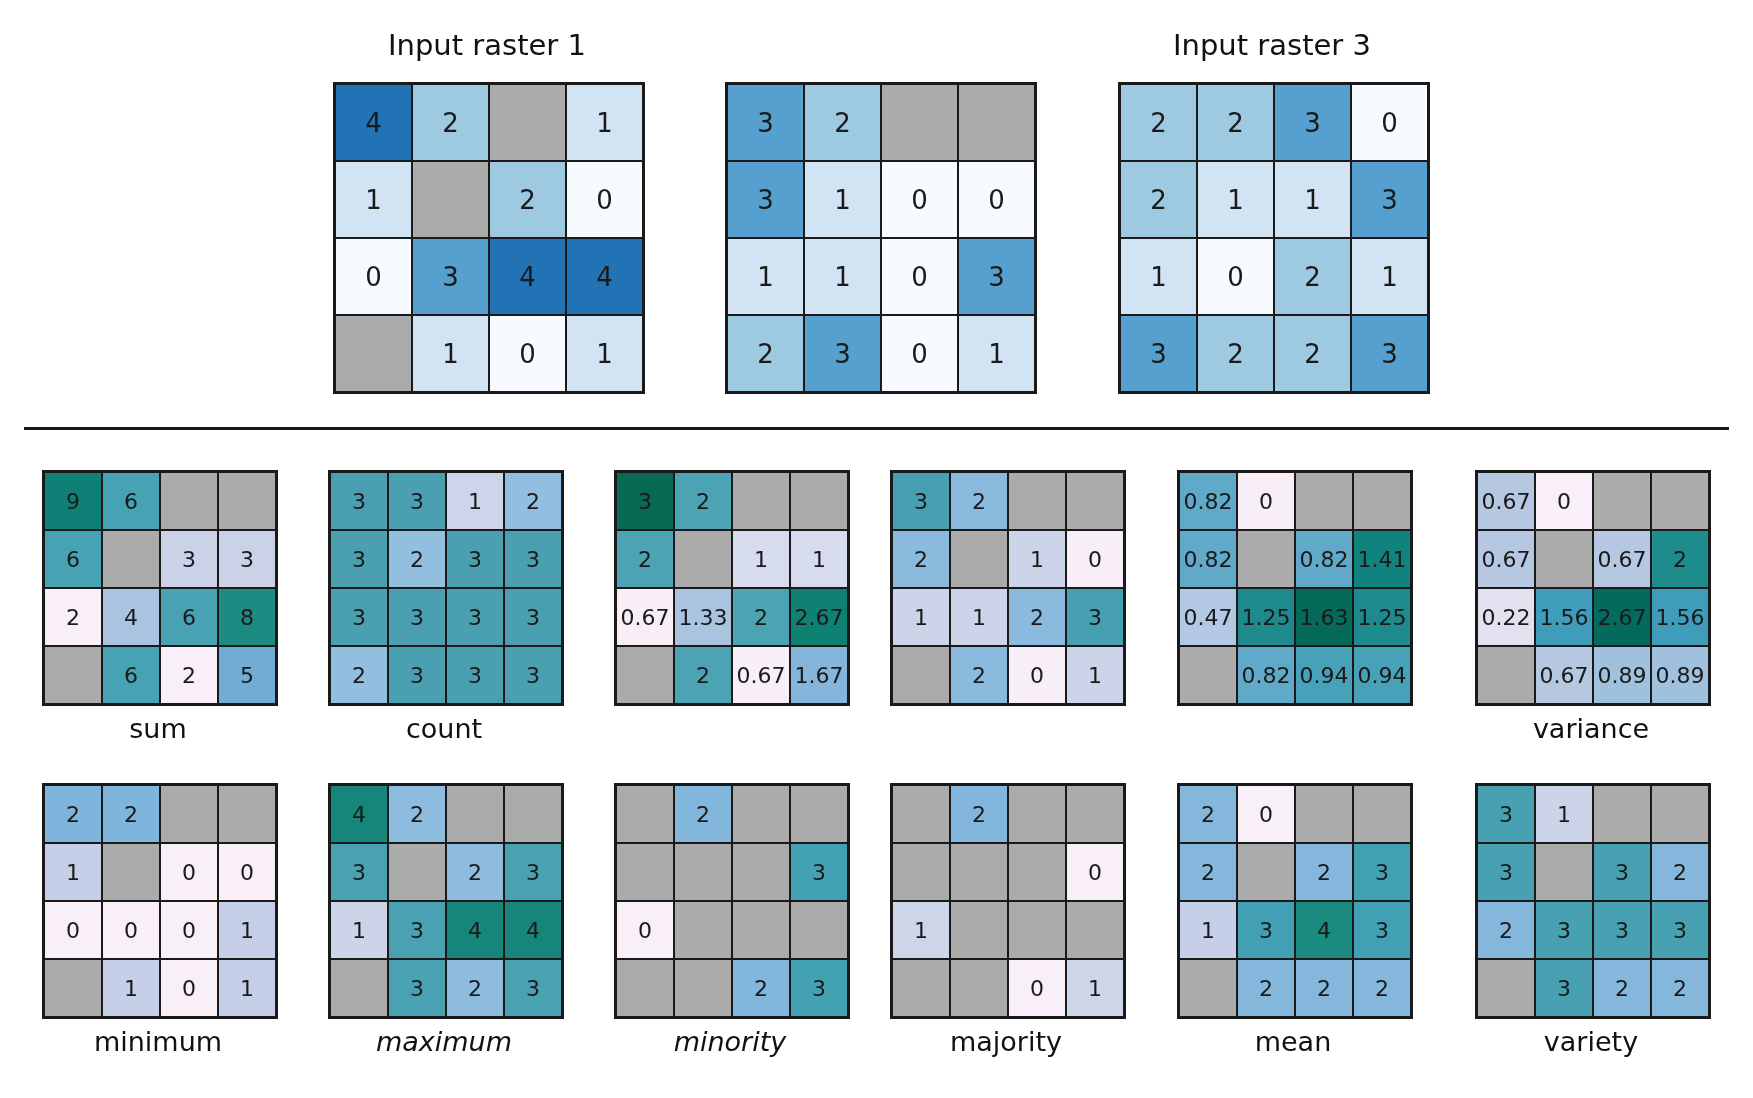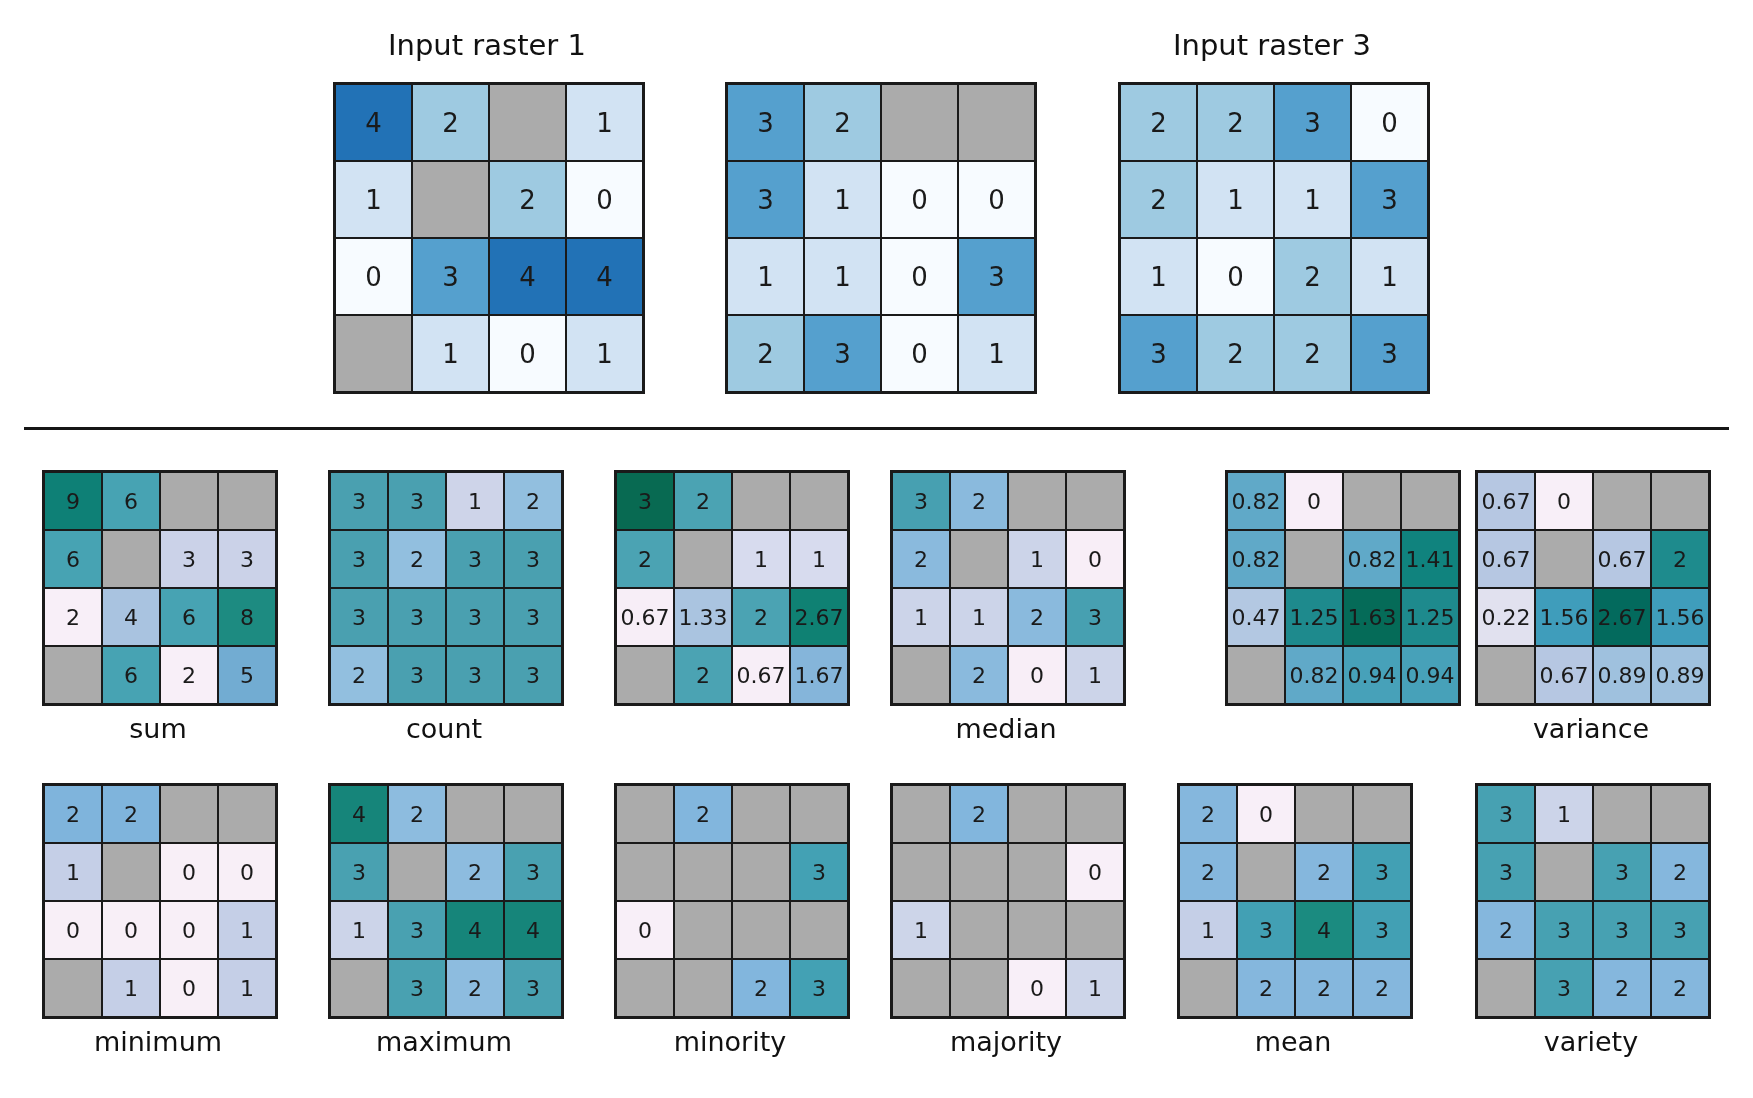--- a/index.html
+++ b/index.html
@@ -156,22 +156,21 @@
       <div class="cell" style="background: rgb(248, 238, 247);">0</div>
       <div class="cell" style="background: rgb(204, 212, 233);">1</div>
       <div class="cell" style="background: rgb(204, 212, 233);">1</div>
       <div class="cell" style="background: rgb(138, 186, 221);">2</div>
       <div class="cell" style="background: rgb(71, 160, 177);">3</div>
       <div class="cell" style="background: rgb(171, 171, 171);"></div>
       <div class="cell" style="background: rgb(138, 186, 221);">2</div>
       <div class="cell" style="background: rgb(248, 238, 247);">0</div>
       <div class="cell" style="background: rgb(204, 212, 233);">1</div>
     </div>
-    <div class="raster-label" style="left: 796px; top: 712px;">median</div>
-    <div class="raster-grid output-grid" style="left: 1177px; top: 470px; grid-template-columns: repeat(4, 58px); grid-template-rows: repeat(4, 58px); margin-left: 48px;">
+    <div class="raster-grid output-grid" style="left: 1177px; top: 470px; grid-template-columns: repeat(4, 58px); grid-template-rows: repeat(4, 58px);">
       <div class="cell" style="background: rgb(96, 169, 200);">0.82</div>
       <div class="cell" style="background: rgb(248, 238, 248);">0</div>
       <div class="cell" style="background: rgb(171, 171, 171);"></div>
       <div class="cell" style="background: rgb(171, 171, 171);"></div>
       <div class="cell" style="background: rgb(96, 169, 200);">0.82</div>
       <div class="cell" style="background: rgb(171, 171, 171);"></div>
       <div class="cell" style="background: rgb(96, 169, 200);">0.82</div>
       <div class="cell" style="background: rgb(16, 131, 126);">1.41</div>
       <div class="cell" style="background: rgb(179, 200, 226);">0.47</div>
       <div class="cell" style="background: rgb(30, 138, 141);">1.25</div>
@@ -231,40 +230,40 @@
       <div class="cell" style="background: rgb(73, 161, 177);">3</div>
       <div class="cell" style="background: rgb(204, 212, 233);">1</div>
       <div class="cell" style="background: rgb(73, 161, 177);">3</div>
       <div class="cell" style="background: rgb(22, 133, 122);">4</div>
       <div class="cell" style="background: rgb(22, 133, 122);">4</div>
       <div class="cell" style="background: rgb(171, 171, 171);"></div>
       <div class="cell" style="background: rgb(73, 161, 177);">3</div>
       <div class="cell" style="background: rgb(141, 188, 223);">2</div>
       <div class="cell" style="background: rgb(73, 161, 177);">3</div>
     </div>
-    <div class="raster-label" style="left: 234px; top: 1025px;">maximum</div>
+    <div class="raster-label" style="left: 234px; top: 1025px; font-style: italic;">maximum</div>
     <div class="raster-grid output-grid" style="left: 614px; top: 783px; grid-template-columns: repeat(4, 58px); grid-template-rows: repeat(4, 58px);">
       <div class="cell" style="background: rgb(171, 171, 171);"></div>
       <div class="cell" style="background: rgb(130, 182, 221);">2</div>
       <div class="cell" style="background: rgb(171, 171, 171);"></div>
       <div class="cell" style="background: rgb(171, 171, 171);"></div>
       <div class="cell" style="background: rgb(171, 171, 171);"></div>
       <div class="cell" style="background: rgb(171, 171, 171);"></div>
       <div class="cell" style="background: rgb(171, 171, 171);"></div>
       <div class="cell" style="background: rgb(67, 161, 180);">3</div>
       <div class="cell" style="background: rgb(248, 239, 248);">0</div>
       <div class="cell" style="background: rgb(171, 171, 171);"></div>
       <div class="cell" style="background: rgb(171, 171, 171);"></div>
       <div class="cell" style="background: rgb(171, 171, 171);"></div>
       <div class="cell" style="background: rgb(171, 171, 171);"></div>
       <div class="cell" style="background: rgb(171, 171, 171);"></div>
       <div class="cell" style="background: rgb(130, 182, 221);">2</div>
       <div class="cell" style="background: rgb(67, 161, 180);">3</div>
     </div>
-    <div class="raster-label" style="left: 520px; top: 1025px;">minority</div>
+    <div class="raster-label" style="left: 520px; top: 1025px; font-style: italic;">minority</div>
     <div class="raster-grid output-grid" style="left: 890px; top: 783px; grid-template-columns: repeat(4, 58px); grid-template-rows: repeat(4, 58px);">
       <div class="cell" style="background: rgb(171, 171, 171);"></div>
       <div class="cell" style="background: rgb(130, 182, 221);">2</div>
       <div class="cell" style="background: rgb(171, 171, 171);"></div>
       <div class="cell" style="background: rgb(171, 171, 171);"></div>
       <div class="cell" style="background: rgb(171, 171, 171);"></div>
       <div class="cell" style="background: rgb(171, 171, 171);"></div>
       <div class="cell" style="background: rgb(171, 171, 171);"></div>
       <div class="cell" style="background: rgb(248, 239, 248);">0</div>
       <div class="cell" style="background: rgb(205, 213, 233);">1</div>

